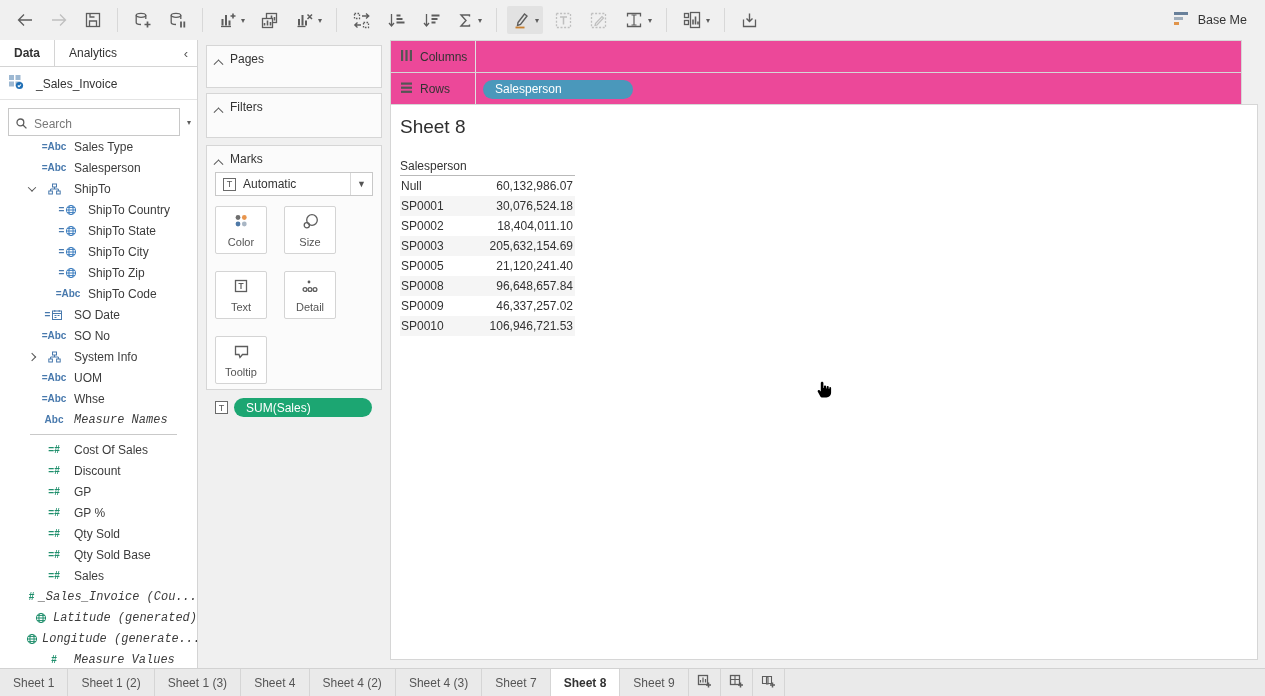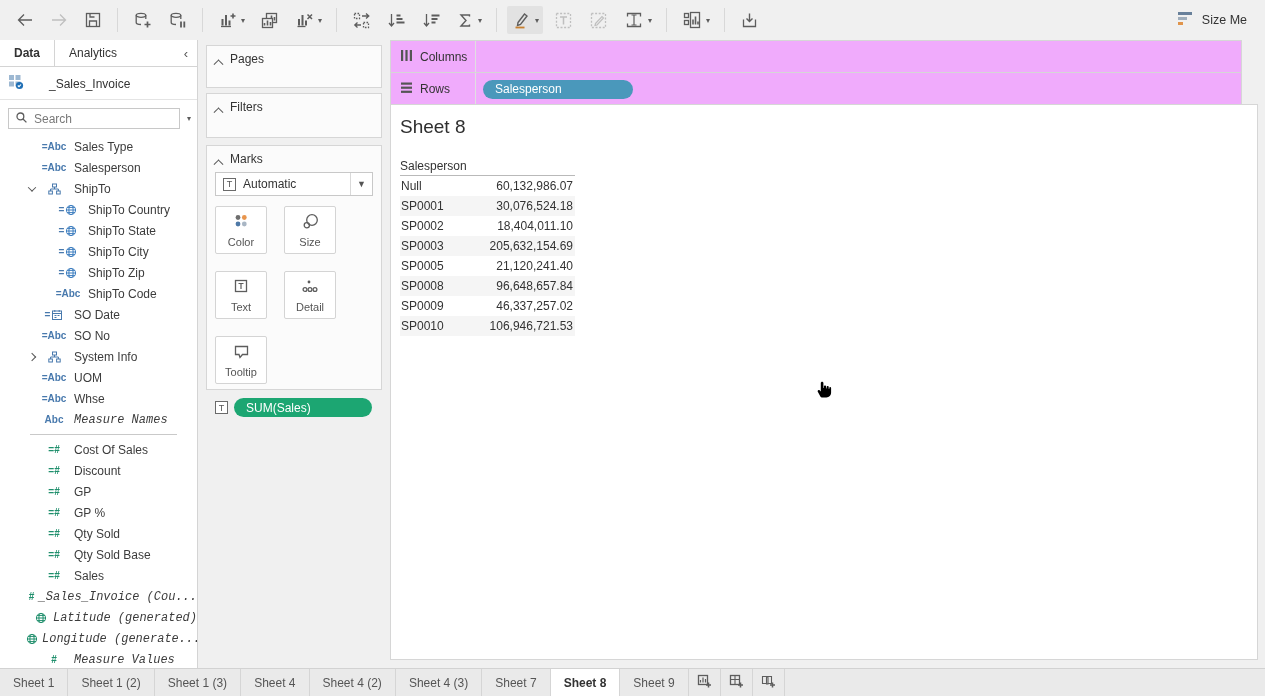--- a/index.html
+++ b/index.html
@@ -26,25 +26,25 @@
   .showme-label { font-size:12.5px; color:#333; }
 
   
   .datapane { position:absolute; top:40px; left:0; width:198px; bottom:28px;
     background:#fff; border-right:1px solid #d4d4d4; font-size:12px; }
   .dp-tabs { display:flex; height:27px; border-bottom:1px solid #d4d4d4; align-items:stretch; }
   .dp-tab { display:flex; align-items:center; padding:0 14px; cursor:pointer; color:#333; }
   .dp-tab.active { font-weight:bold; border-right:1px solid #d4d4d4; background:#fff; }
   .dp-collapse { margin-left:auto; display:flex; align-items:center; padding:0 9px;
     color:#555; cursor:pointer; font-size:13px; }
-  .dp-source { display:flex; align-items:center; gap:25px; padding:7px 16px 6px 8px;
+  .dp-source { display:flex; align-items:center; gap:12px; padding:7px 16px 6px 8px;
     border-bottom:1px solid #e4e4e4; color:#333; cursor:pointer; }
   .dp-search-row { display:flex; align-items:center; padding:8px 6px 8px 8px; gap:4px; }
-  .dp-search { flex:1; display:flex; align-items:center; gap:6px;
-    border:1px solid #c8c8c8; height:21px; padding:1px 6px; background:#fff; }
+  .dp-search { flex:1; display:flex; gap:6px;
+    border:1px solid #c8c8c8; height:28px; padding:8px 6px; background:#fff; }
   .dp-search-ph { color:#787878; font-size:12px; }
   .fields { position:absolute; top:96px; left:0; right:0; bottom:0; overflow:hidden;margin-left:16px; }
   .frow { display:flex; align-items:center; height:21px; padding-left:10px; cursor:pointer; }
   .fchev { width:12px; display:flex; align-items:center; justify-content:center; }
   .chev-down { width:6px; height:6px; border-right:1.4px solid #555; border-bottom:1.4px solid #555;
     transform:rotate(45deg) translate(-1px,-1px); }
   .chev-right { width:6px; height:6px; border-right:1.4px solid #555; border-bottom:1.4px solid #555;
     transform:rotate(-45deg); }
   .ficon { width:32px; display:flex; align-items:center; justify-content:center; gap:1px;
     font-size:10px; font-weight:bold; white-space:nowrap; }
@@ -78,21 +78,21 @@
     display:flex; flex-direction:column; align-items:center; justify-content:center; gap:3px; cursor:pointer; }
   .mbtn-label { font-size:11px; color:#555; }
   .pillrow { display:flex; align-items:center; gap:6px; padding:10px 8px 0 8px; }
   .pill { height:19px; border-radius:10px; display:flex; align-items:center;
     padding:0 12px; font-size:12px; color:#fff; cursor:grab; }
   .pill.green { background:var(--measure-pill); width:138px; }
   .pill.blue  { background:var(--dimension-pill); width:150px; }
 
   
   .viewwrap { position:absolute; left:390px; right:7px; top:40px; bottom:36px; }
-  .shelf { position:absolute; left:0; right:16px; height:34px; background:#f0abfc;
+  .shelf { position:absolute; left:0; right:16px; height:34px; background:#ec4899;
     border:1px solid #d6d6d6; display:flex; align-items:center; font-size:12px; }
   #shelf-columns { top:0; }
   #shelf-rows { top:32px; }
   .shelf-label { display:flex; align-items:center; gap:7px; width:84px; padding-left:9px;
     color:#333; flex:none; }
   .shelf-div { width:1px; height:100%; background:#e0e0e0; margin-right:7px; }
   .canvas { position:absolute; left:0; right:0; top:64px; bottom:0; background:#fff;
     border:1px solid #d6d6d6; }
   .sheet-title { padding:11px 0 0 9px; font-size:19px; color:#2f2f2f; }
   .tv { position:absolute; left:9px; top:52px; width:175px; font-size:12px; }
@@ -285,21 +285,21 @@
           </svg>
         </span>
     </div>
 
     <div class="showme">
       <span><svg width="18" height="15" viewBox="0 0 18 15">
             <rect x="2" y="1" width="14" height="3" fill="#68809a"></rect>
             <rect x="2" y="6" width="9" height="3" fill="#9fadbb"></rect>
             <rect x="2" y="11" width="5" height="3" fill="#e0944b"></rect>
           </svg></span>
-      <span class="showme-label">Size Me</span>
+      <span class="showme-label">Base Me</span>
     </div>
   </div>
 
   <div class="datapane">
     <div class="dp-tabs">
       <div class="dp-tab active">Data</div>
       <div class="dp-tab">Analytics</div>
       <div class="dp-collapse">
         <span>‹</span>
       </div>

